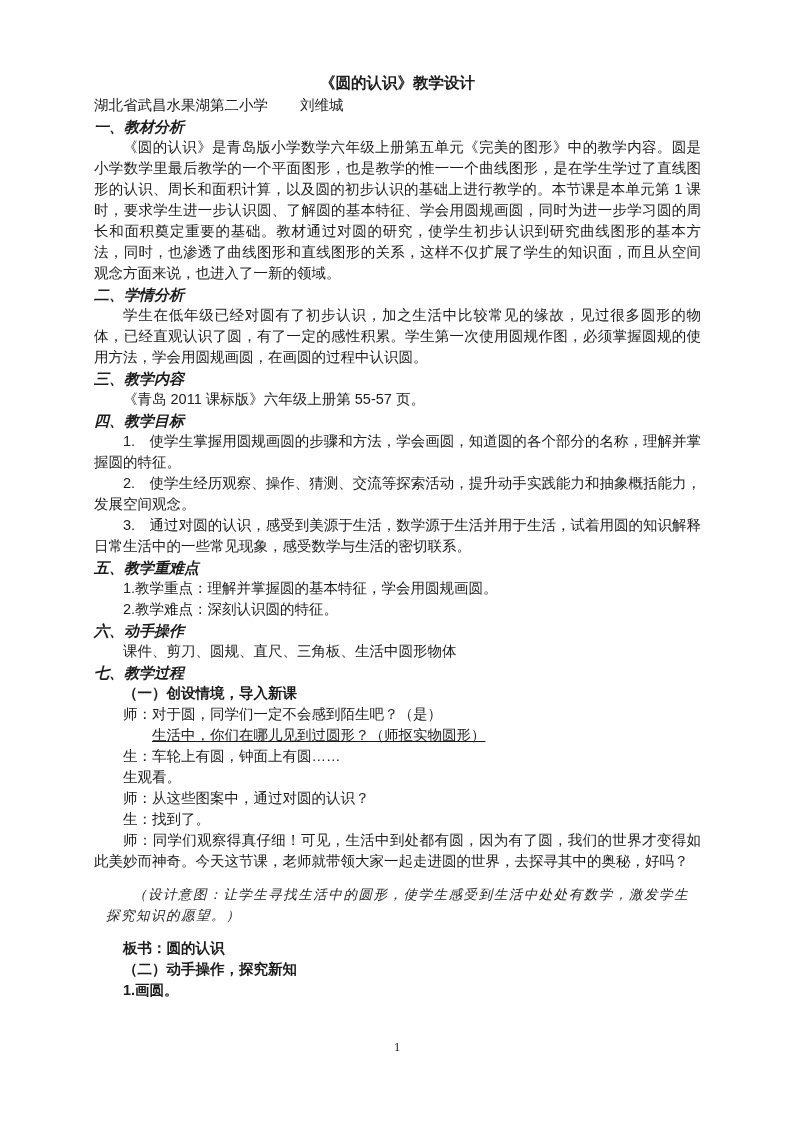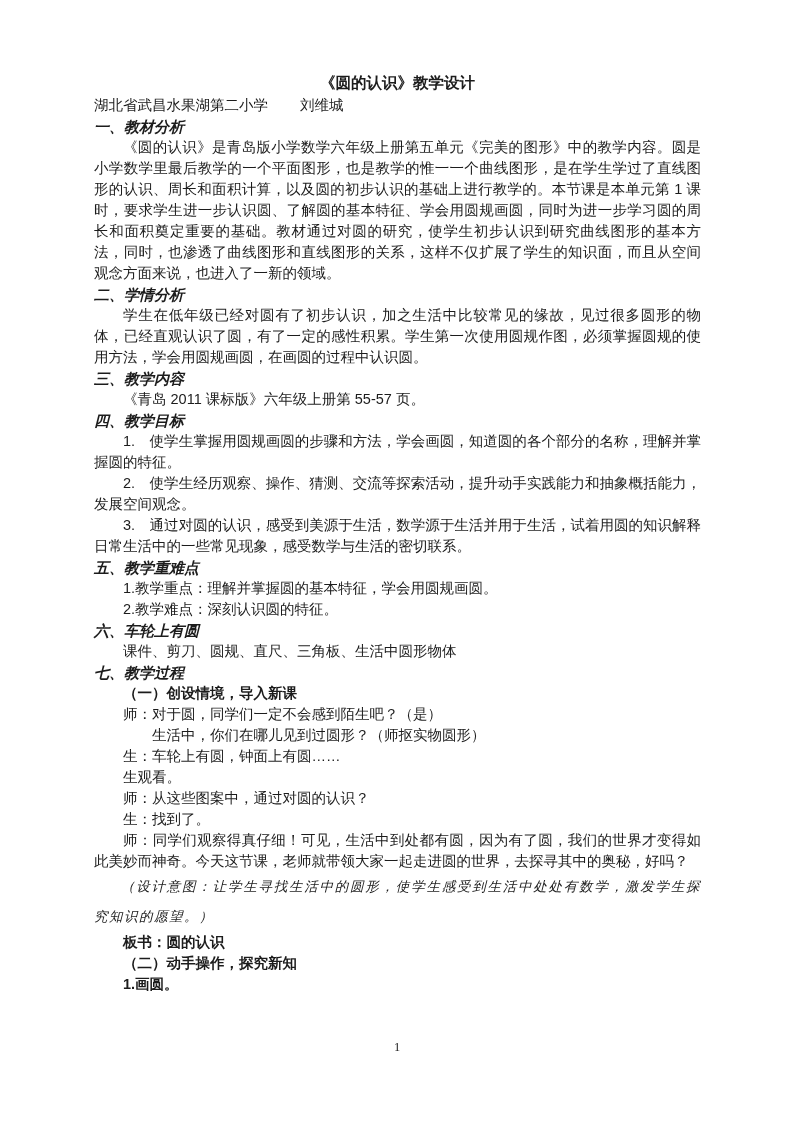--- a/index.html
+++ b/index.html
@@ -32,35 +32,35 @@
     font-style:italic;
   }
   .p{
     font-size:14.5px;
     line-height:21px;
     text-indent:2em;
     text-align:justify;
     text-justify:inter-ideograph;
     margin:0;
   }
-  .p4{text-indent:4em;}
+  .p4{text-indent:4em;text-decoration:underline;}
   .h2{
     font-size:14.5px;font-weight:bold;
     line-height:21px;
     text-indent:2em;
   }
   .intent{
     font-size:13.5px;
     font-style:italic;
     font-family:"Liberation Serif","DejaVu Serif",serif;
     letter-spacing:1.5px;
-    line-height:30px;
+    line-height:21px;
     text-indent:2em;
     text-align:justify;
-    margin:0;
+    margin:12px;
   }
   .pagenum{
     position:absolute;
     top:1040px;left:0;width:794px;
     text-align:center;
     font-size:12.5px;
     font-family:"Liberation Serif","DejaVu Serif",serif;
   }
 </style>
 </head>
@@ -76,21 +76,21 @@
   <p class="p">学生在低年级已经对圆有了初步认识，加之生活中比较常见的缘故，见过很多圆形的物体，已经直观认识了圆，有了一定的感性积累。学生第一次使用圆规作图，必须掌握圆规的使用方法，学会用圆规画圆，在画圆的过程中认识圆。</p>
   <div class="h">三、教学内容</div>
   <p class="p">《青岛 2011 课标版》六年级上册第 55-57 页。</p>
   <div class="h">四、教学目标</div>
   <p class="p">1.　使学生掌握用圆规画圆的步骤和方法，学会画圆，知道圆的各个部分的名称，理解并掌握圆的特征。</p>
   <p class="p">2.　使学生经历观察、操作、猜测、交流等探索活动，提升动手实践能力和抽象概括能力，发展空间观念。</p>
   <p class="p">3.　通过对圆的认识，感受到美源于生活，数学源于生活并用于生活，试着用圆的知识解释日常生活中的一些常见现象，感受数学与生活的密切联系。</p>
   <div class="h">五、教学重难点</div>
   <p class="p">1.教学重点：理解并掌握圆的基本特征，学会用圆规画圆。</p>
   <p class="p">2.教学难点：深刻认识圆的特征。</p>
-  <div class="h">六、车轮上有圆</div>
+  <div class="h">六、动手操作</div>
   <p class="p">课件、剪刀、圆规、直尺、三角板、生活中圆形物体</p>
   <div class="h">七、教学过程</div>
   <div class="h2">（一）创设情境，导入新课</div>
   <p class="p">师：对于圆，同学们一定不会感到陌生吧？（是）</p>
   <p class="p p4">生活中，你们在哪儿见到过圆形？（师抠实物圆形）</p>
   <p class="p">生：车轮上有圆，钟面上有圆……</p>
   <p class="p">生观看。</p>
   <p class="p">师：从这些图案中，通过对圆的认识？</p>
   <p class="p">生：找到了。</p>
   <p class="p">师：同学们观察得真仔细！可见，生活中到处都有圆，因为有了圆，我们的世界才变得如此美妙而神奇。今天这节课，老师就带领大家一起走进圆的世界，去探寻其中的奥秘，好吗？</p>

